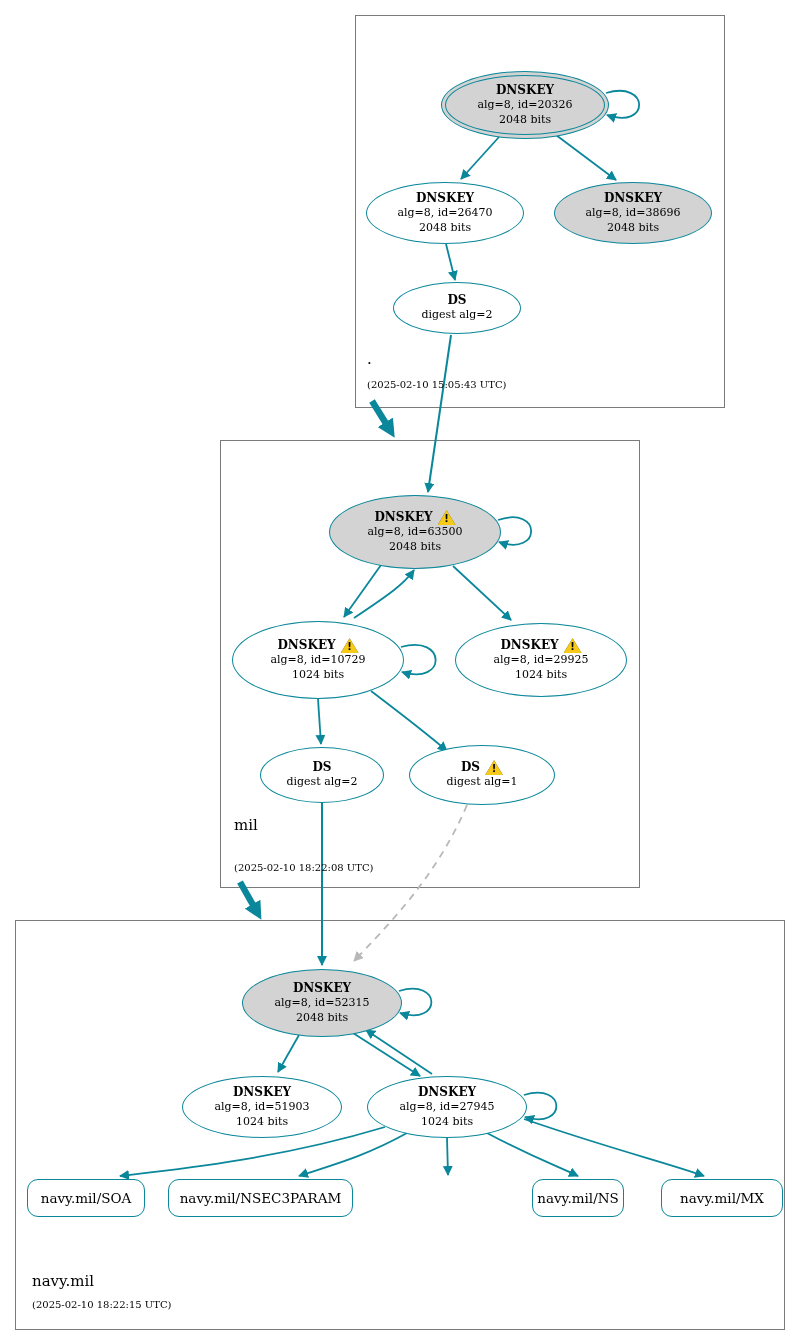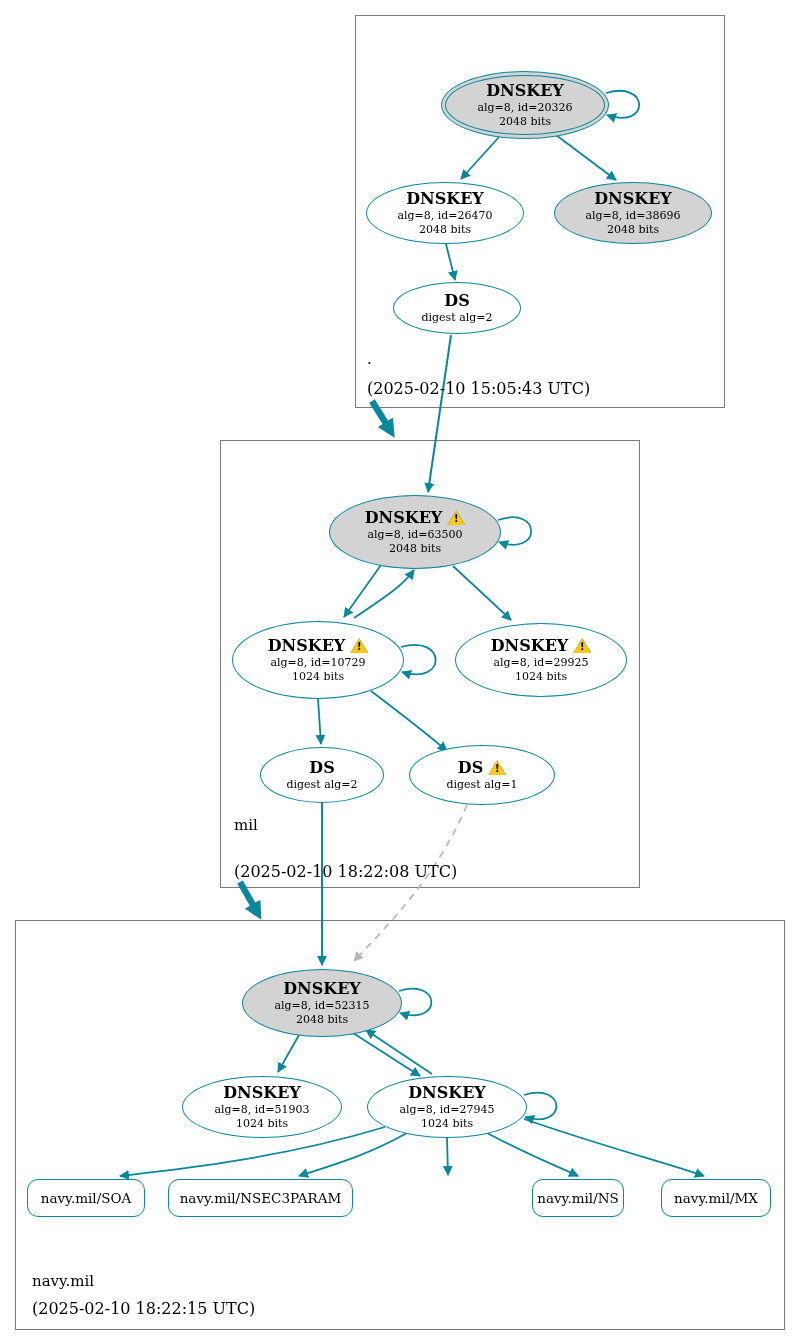--- a/index.html
+++ b/index.html
@@ -5,33 +5,33 @@
   html,body{margin:0;padding:0;background:#fff;}
   #stage{position:relative;width:800px;height:1344px;background:#fff;overflow:hidden;
          font-family:"DejaVu Serif","Liberation Serif",serif;}
   .zone{position:absolute;border:1px solid #7a7a7a;background:transparent;box-sizing:border-box;}
   #edges{position:absolute;left:0;top:0;pointer-events:none;}
   .node{position:absolute;display:flex;flex-direction:column;align-items:center;justify-content:center;
         border:1.7px solid #0a879a;border-radius:50%;background:#fff;text-align:center;
         box-sizing:border-box;z-index:3;}
   .node.gray{background:#d3d3d3;}
   .node.double::before{content:"";position:absolute;inset:3px;border:1.6px solid #0a879a;border-radius:50%;pointer-events:none;}
-  .node .t{font-weight:bold;font-size:16px;color:#000;display:flex;align-items:center;line-height:1.25;}
+  .node .t{font-weight:bold;font-size:12px;color:#000;display:flex;align-items:center;line-height:1.25;}
   .node .d{font-size:11px;color:#000;line-height:1.3;}
   .warn{position:relative;display:inline-block;width:18px;height:15px;margin-left:5px;
         filter:drop-shadow(0 0 0.6px #333);}
   .warn::before{content:"";position:absolute;inset:0;background:#f7ca18;
         clip-path:polygon(50% 0,100% 100%,0 100%);}
   .warn::after{content:"!";position:absolute;left:0;top:2px;width:100%;text-align:center;
         font:bold 10px "DejaVu Sans","Liberation Sans",sans-serif;color:#000;line-height:13px;}
   .rrset{position:absolute;height:38px;border:1.7px solid #0a879a;border-radius:11px;background:#fff;
         display:flex;align-items:center;justify-content:center;font-weight:normal;font-size:13.5px;
         color:#000;box-sizing:border-box;z-index:3;}
   .zname{position:absolute;font-size:15px;color:#000;z-index:4;}
-  .zts{position:absolute;font-size:16px;color:#000;z-index:4;}
+  .zts{position:absolute;font-size:10px;color:#000;z-index:4;}
 </style>
 </head>
 <body>
 
 <div id="stage">
 
   <div class="zone" style="left:355px;top:15px;width:370px;height:393px"></div>
   <div class="zone" style="left:220px;top:440px;width:420px;height:448px"></div>
   <div class="zone" style="left:15px;top:920px;width:770px;height:410px"></div>
 
@@ -183,20 +183,20 @@
 
   <div class="rrset" style="left:27px;top:1179px;width:118px">
     <span>navy.mil/SOA</span>
   </div>
   <div class="rrset" style="left:168px;top:1179px;width:185px">
     <span>navy.mil/NSEC3PARAM</span>
   </div>
   <div class="rrset" style="left:532px;top:1179px;width:92px">
     <span>navy.mil/NS</span>
   </div>
-  <div class="rrset" style="left:661px;top:1179px;width:110px">
+  <div class="rrset" style="left:661px;top:1179px;width:122px">
     <span>navy.mil/MX</span>
   </div>
 
   <div class="zname" style="left:32px;top:1272px">navy.mil</div>
   <div class="zts" style="left:32px;top:1299px">(2025-02-10 18:22:15 UTC)</div>
 
 </div>
 
 </body></html>

